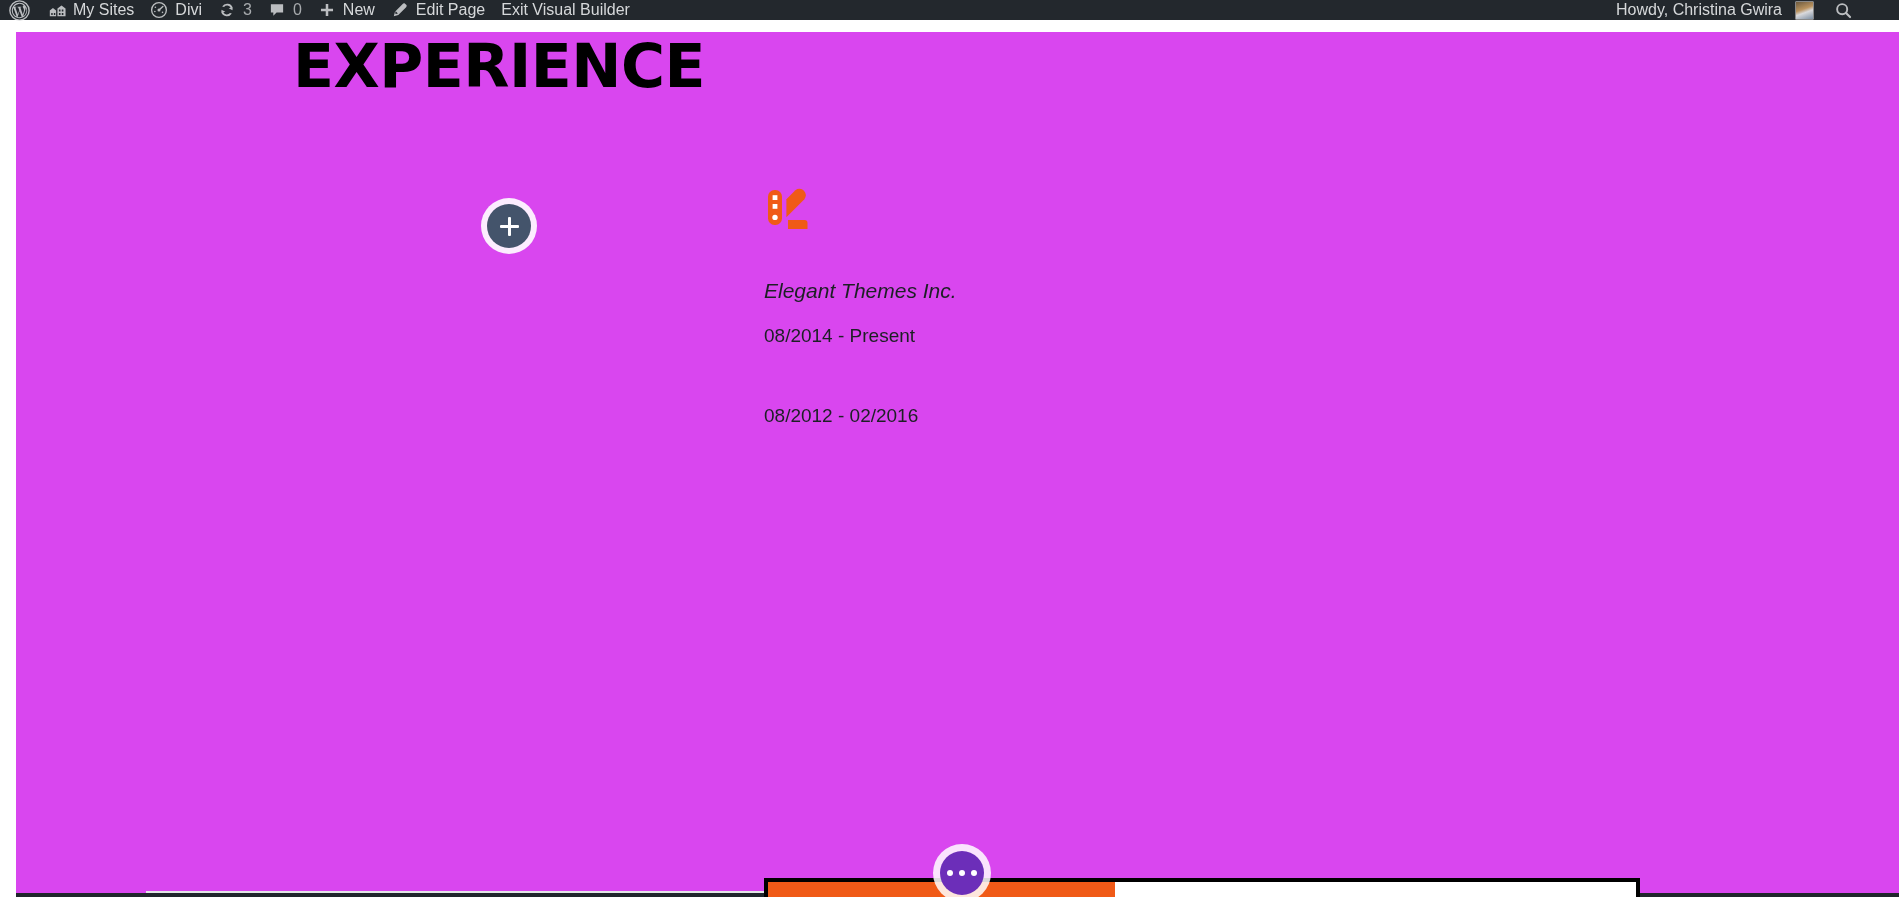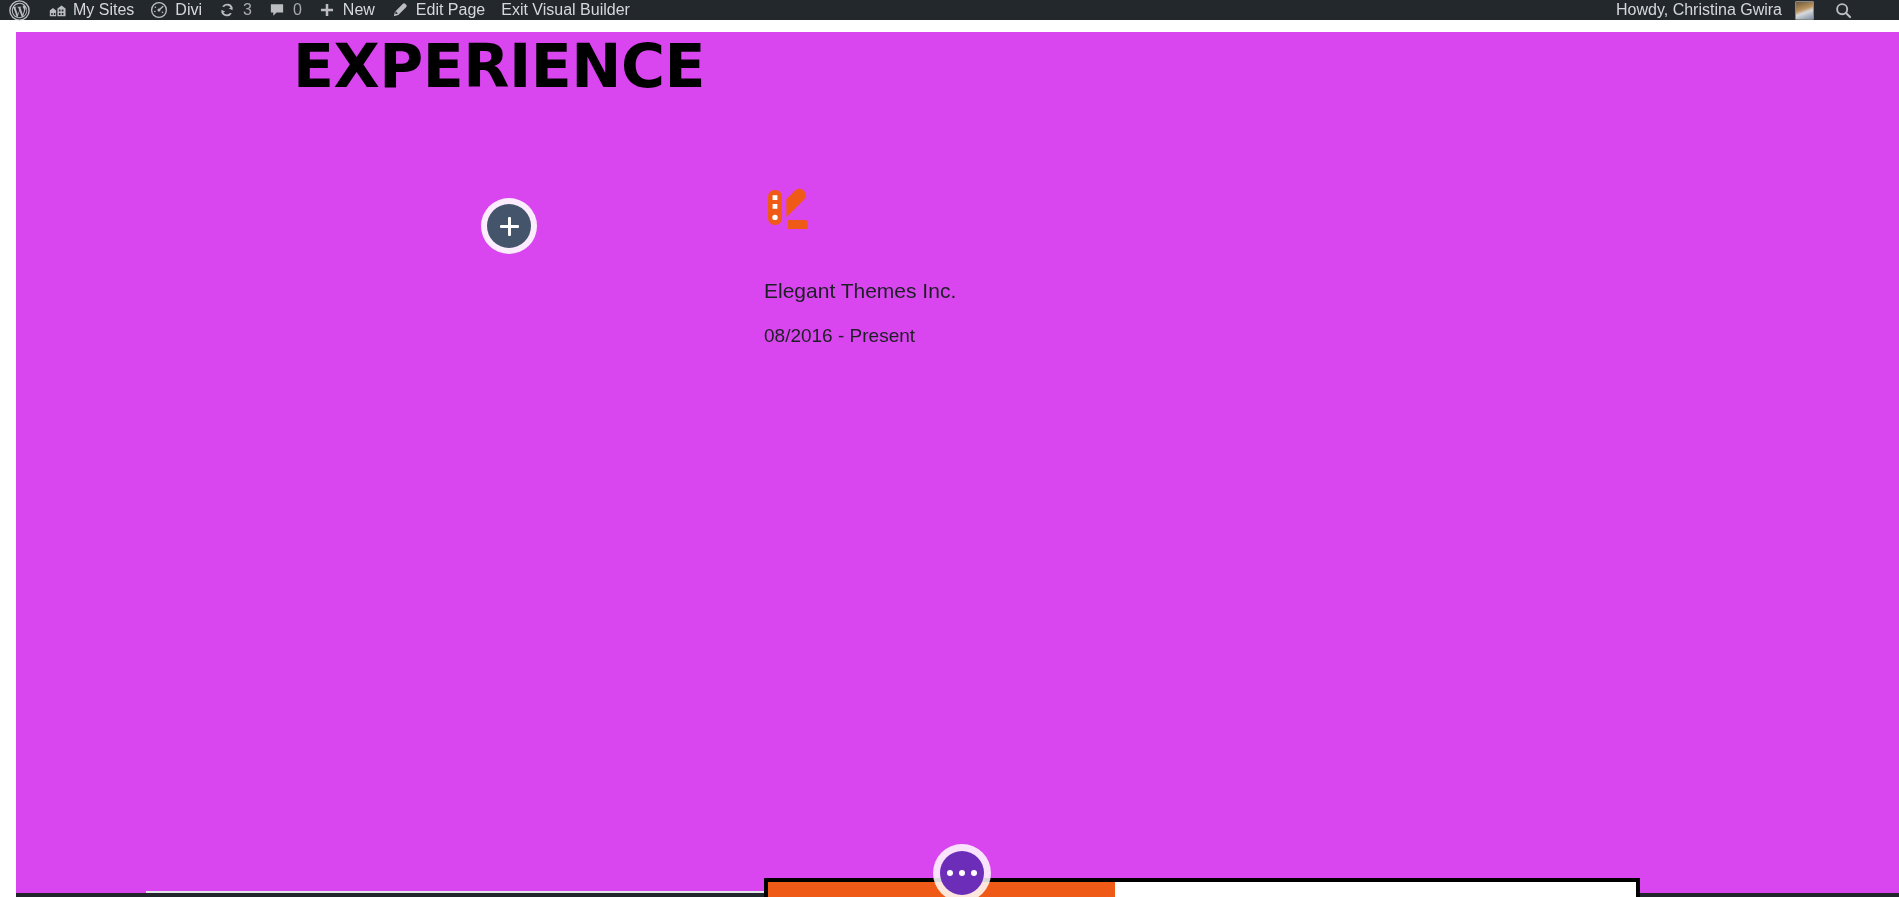--- a/index.html
+++ b/index.html
@@ -113,20 +113,21 @@
     letter-spacing: .2px;
     color: #11161a;
     font-family: "DejaVu Sans", sans-serif;
     margin-bottom: 22px;
   }
   .job-company {
     font-size: 21px;
     font-weight: 400;
     color: #1c2024;
     margin-bottom: 22px;
+    font-style: italic;
   }
   .job-dates {
     font-size: 19px;
     font-weight: 400;
     color: #1c2024;
   }
 
   
   #section-settings-button {
     position: absolute;
@@ -297,25 +298,26 @@
         <rect x="8.6" y="8.2" width="4.8" height="4.8" fill="#ffffff"></rect>
         <rect x="8.6" y="17" width="4.8" height="4.8" fill="#ffffff"></rect>
         <circle cx="11" cy="30.4" r="2.7" fill="#ffffff"></circle>
         <path d="M22.4 12.2 L31.4 3.2 a6.4 6.4 0 0 1 9 9 L22.4 30.2 z" fill="#f05a17"></path>
         <path d="M24 33 h16.5 a3 3 0 0 1 3 3 v6 h-19.5 z" fill="#f05a17"></path>
       </svg>
     </div>
 
     <div class="job-entry">
       <div class="job-company">Elegant Themes Inc.</div>
-      <div class="job-dates">08/2016 - Present</div>
+      <div class="job-dates">08/2014 - Present</div>
     </div>
 
 
     <div class="job-entry">
+      <div class="job-dates">08/2012 - 02/2016</div>
     </div>
   </div>
 
   <div id="section-settings-button">
     <span class="dot"></span>
     <span class="dot"></span>
     <span class="dot"></span>
   </div>
 
   <div id="progress-bar-wrap">

